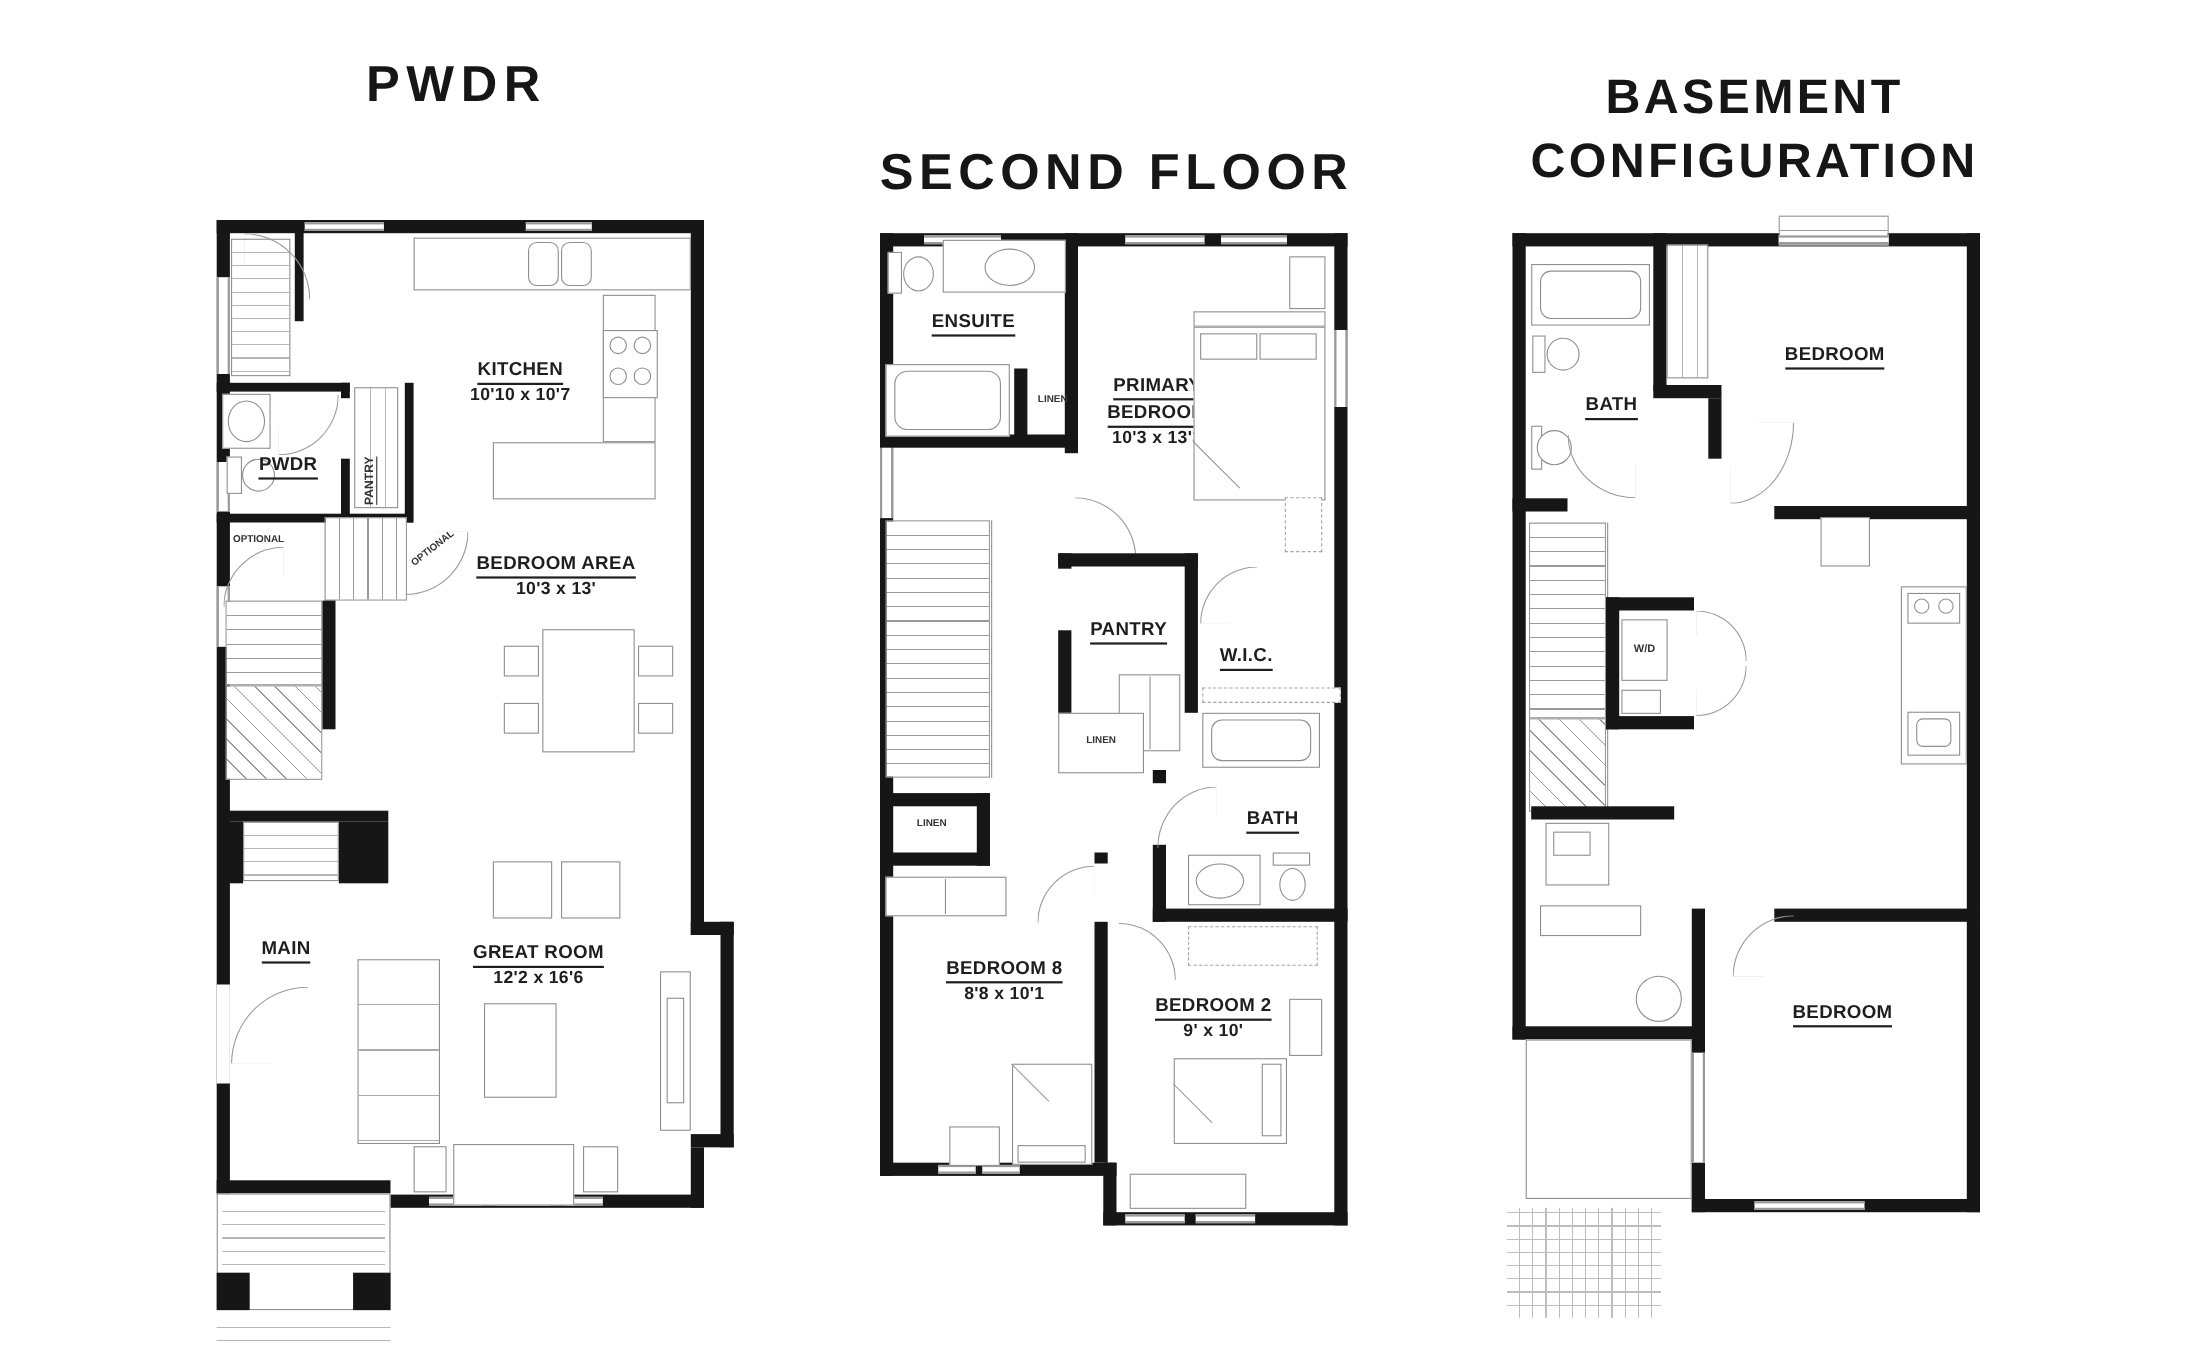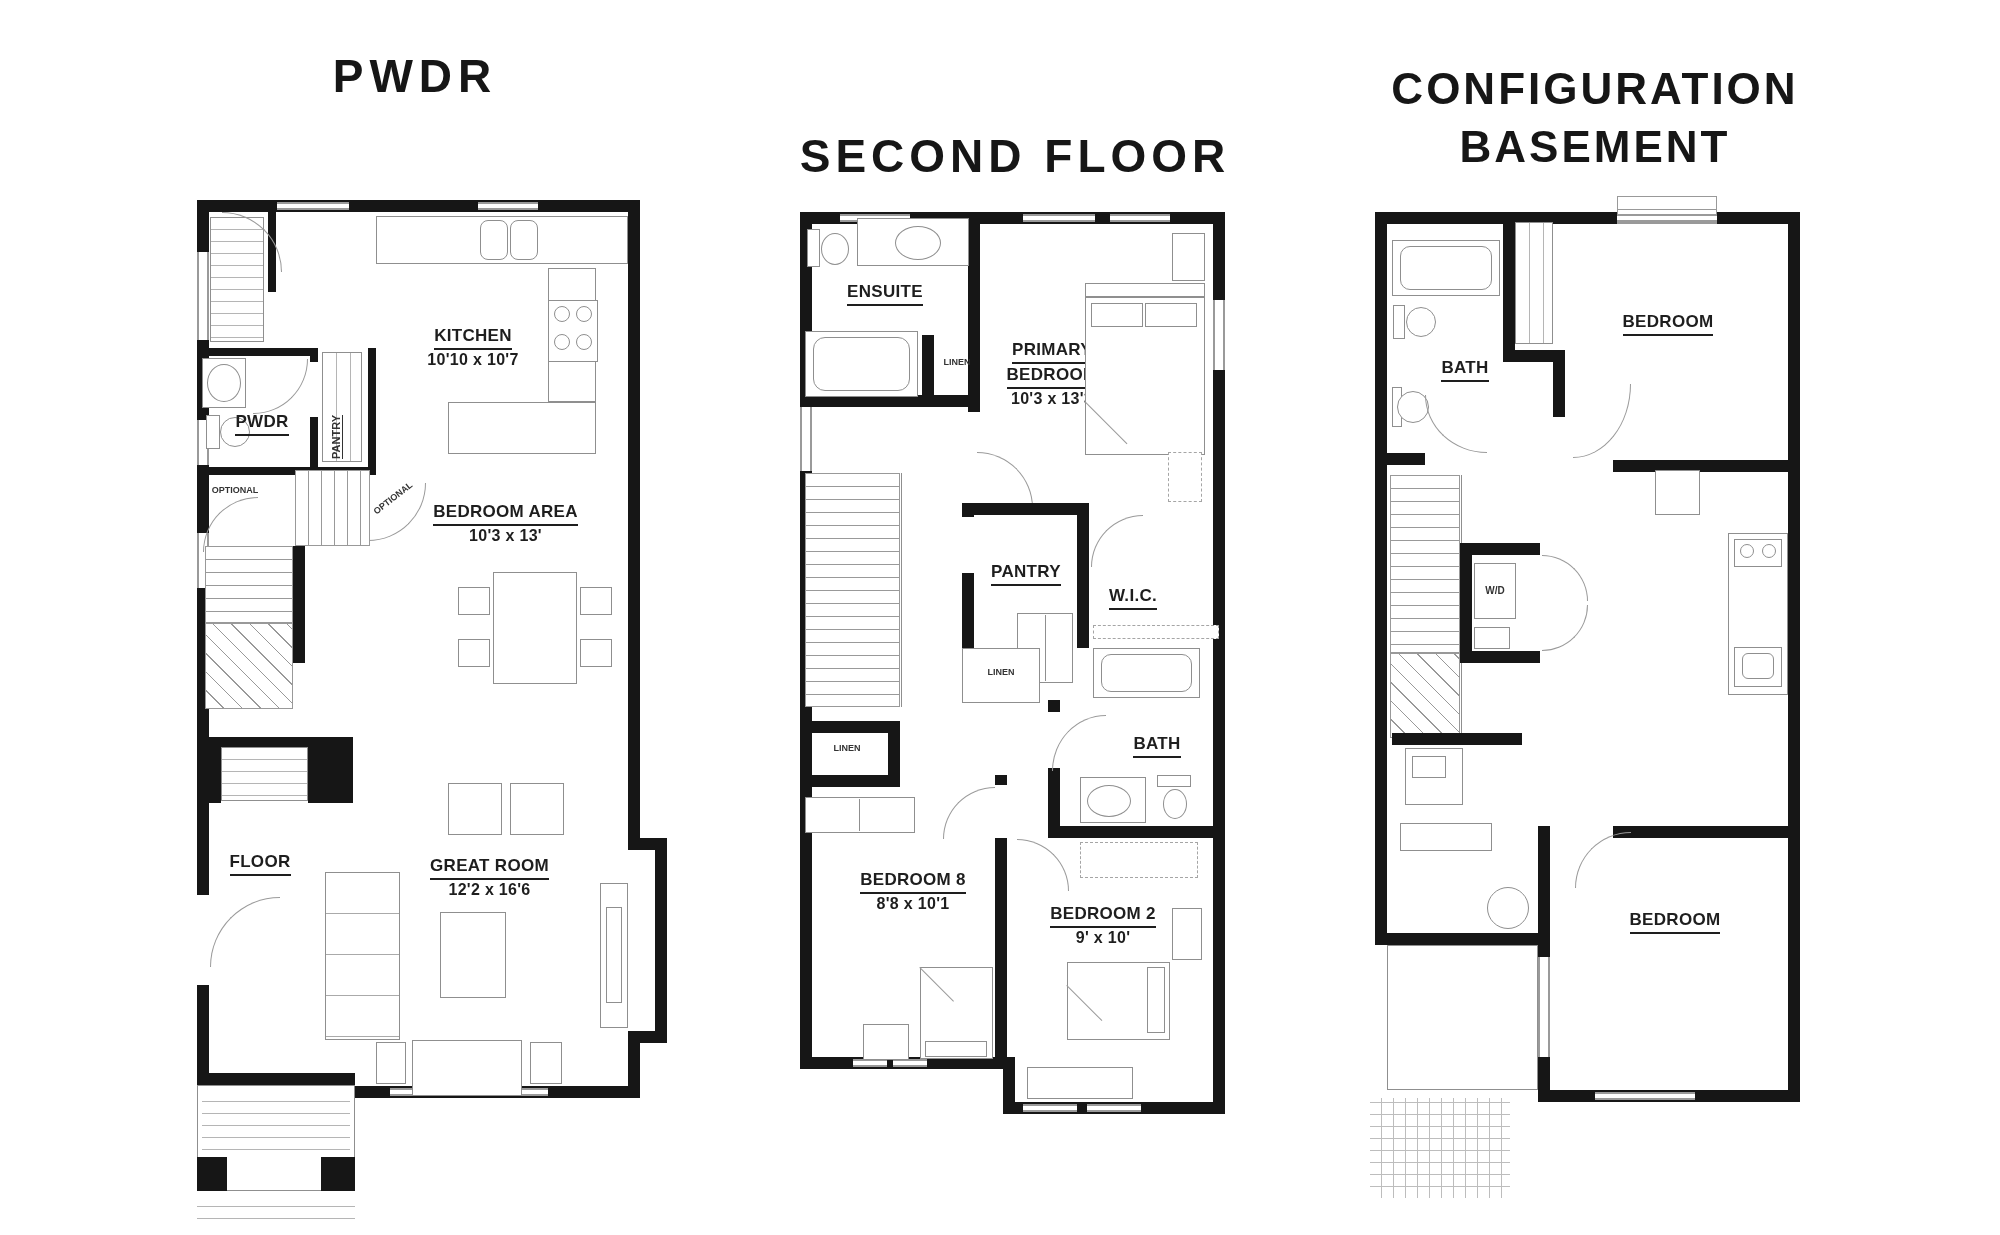--- a/index.html
+++ b/index.html
@@ -43,22 +43,22 @@
         writing-mode:vertical-rl;transform:rotate(180deg);text-decoration:underline}
 </style>
 </head>
 <body>
 
 <div class="title" style="left:190px;top:46px;width:450px">
   <div>PWDR</div>
 </div>
 <div class="title" style="left:780px;top:126px;width:470px;letter-spacing:5px">SECOND FLOOR</div>
 <div class="title" style="left:1355px;top:60px;width:480px;font-size:44px;letter-spacing:3px">
+  <div>BASEMENT</div>
   <div>CONFIGURATION</div>
-  <div>BASEMENT</div>
 </div>
 
 <div class="plan" style="left:190px;top:195px;width:500px;height:1040px">
 
   <div class="w" style="left:7px;top:5px;width:443px;height:12px"></div>
   <div class="w" style="left:7px;top:5px;width:12px;height:886px"></div>
   <div class="w" style="left:438px;top:5px;width:12px;height:650px"></div>
   <div class="w" style="left:120px;top:891px;width:330px;height:12px"></div>
 
   <div class="w" style="left:438px;top:643px;width:39px;height:12px"></div>
@@ -128,21 +128,21 @@
     <div class="dim">10'3 x 13'</div>
   </div>
   <div class="f" style="left:303px;top:377px;width:84px;height:112px"></div>
   <div class="f" style="left:268px;top:392px;width:32px;height:28px"></div>
   <div class="f" style="left:268px;top:444px;width:32px;height:28px"></div>
   <div class="f" style="left:390px;top:392px;width:32px;height:28px"></div>
   <div class="f" style="left:390px;top:444px;width:32px;height:28px"></div>
 
   <div class="gap" style="left:7px;top:700px;width:12px;height:90px"></div>
   <div class="arc tl" style="left:20px;top:702px;width:70px;height:70px"></div>
-  <div class="lbl" style="left:25px;top:656px;width:90px"><span class="u">FLOOR</span></div>
+  <div class="lbl" style="left:25px;top:656px;width:90px"><span class="u">MAIN</span></div>
 
   <div class="lbl" style="left:212px;top:660px;width:175px">
     <div><span class="u">GREAT ROOM</span></div>
     <div class="dim">12'2 x 16'6</div>
   </div>
   <div class="f" style="left:258px;top:588px;width:54px;height:52px"></div>
   <div class="f" style="left:320px;top:588px;width:54px;height:52px"></div>
   <div class="f" style="left:135px;top:677px;width:75px;height:168px;background:repeating-linear-gradient(180deg,#fff 0 40px,#aaa 40px 41px)"></div>
   <div class="f" style="left:250px;top:717px;width:66px;height:86px"></div>
   <div class="f" style="left:222px;top:845px;width:110px;height:56px"></div>

